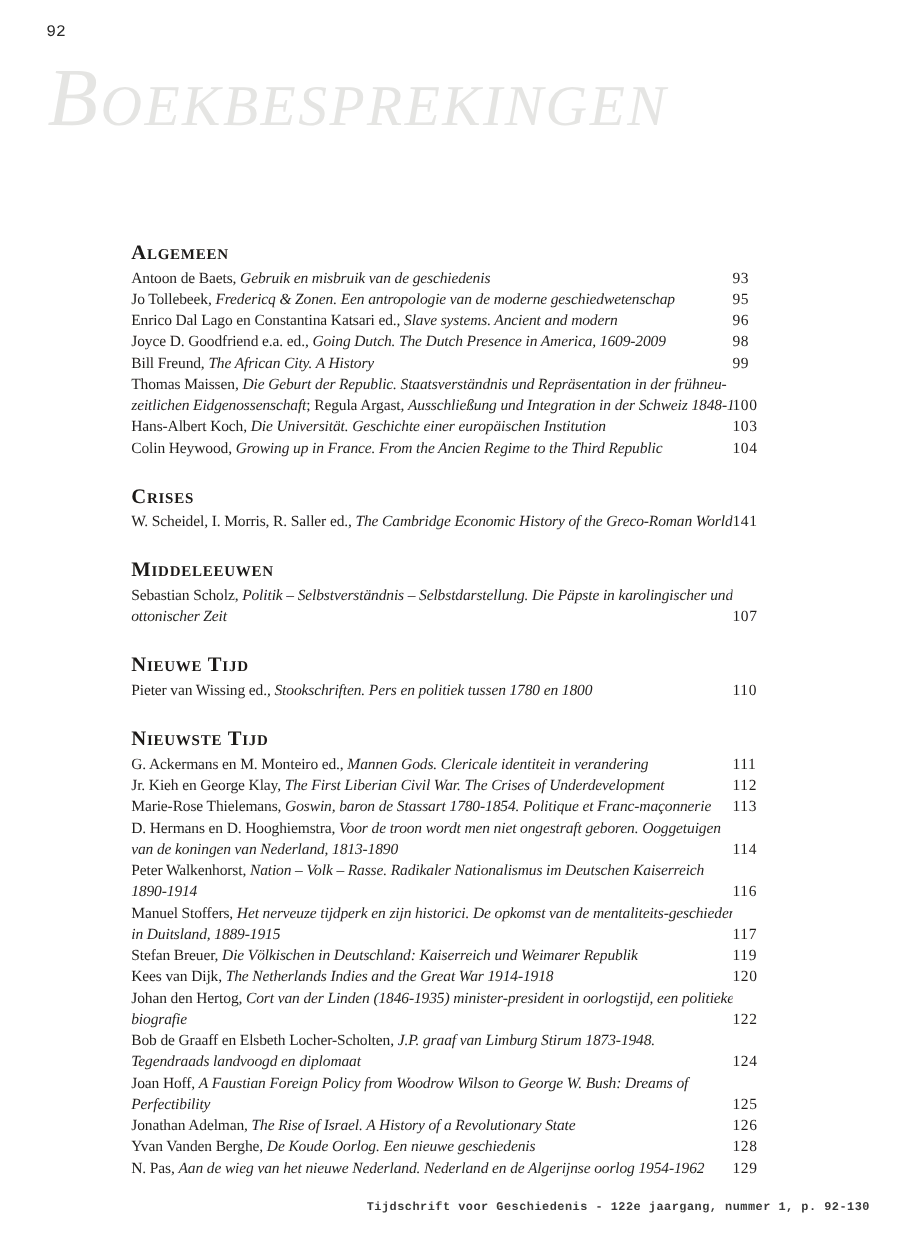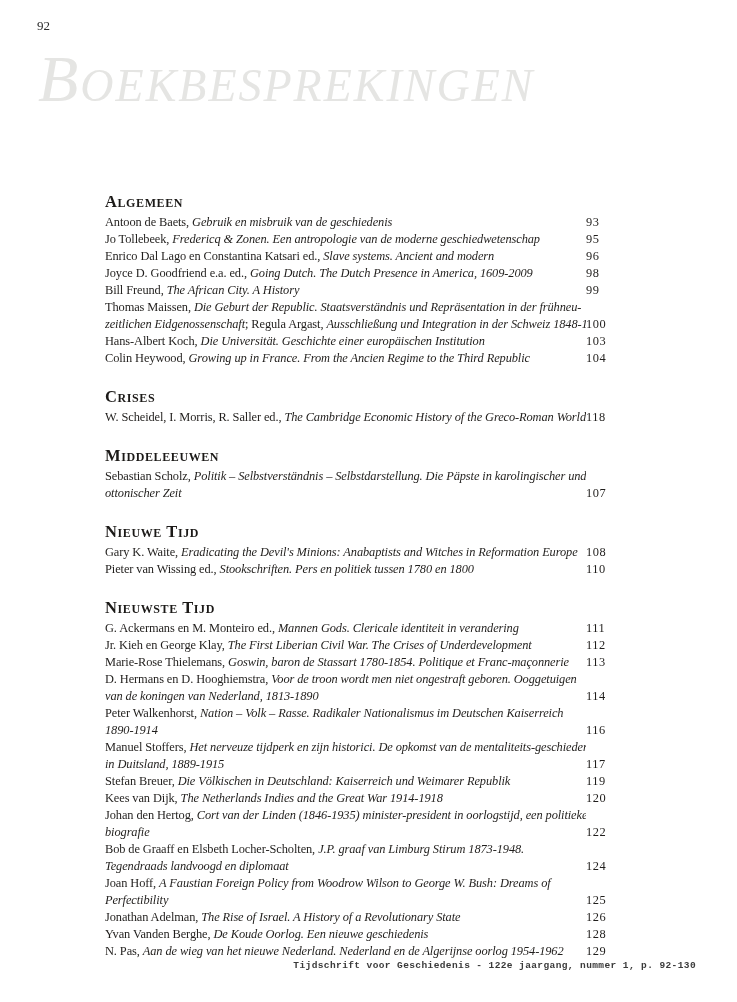--- a/index.html
+++ b/index.html
@@ -6,21 +6,21 @@
   html, body { background: #ffffff; }
   body {
     width: 737px; height: 1002px;
     position: relative;
     overflow: hidden;
     font-family: "Liberation Serif", serif;
     color: #201e1c;
   }
   .folio {
     position: absolute; left: 37px; top: 18px;
-    font-size: 13px; color: #2a2a2a;
+    font-size: 13px; color: #2a2a2a; font-family: Liberation Mono, monospace;
   }
   .main-title {
     position: absolute; left: 38px; top: 48px;
     font-family: "Liberation Serif", serif;
     font-weight: normal;
     font-variant: small-caps;
     font-size: 66px; line-height: 62px;
     letter-spacing: 2px;
     color: #e5e5e3;
     white-space: nowrap;
@@ -108,41 +108,37 @@
       </div>
       <div class="row">
         <span class="row-text"><span>Colin Heywood, </span><em>Growing up in France. From the Ancien Regime to the Third Republic</em></span>
         <span class="row-page">104</span>
       </div>
     </section>
     <section>
       <h2 class="sec-heading">Crises</h2>
       <div class="row">
         <span class="row-text"><span>W. Scheidel, I. Morris, R. Saller ed., </span><em>The Cambridge Economic History of the Greco-Roman World</em></span>
-        <span class="row-page">118</span>
+        <span class="row-page">141</span>
       </div>
     </section>
     <section>
       <h2 class="sec-heading">Middeleeuwen</h2>
       <div class="row">
         <span class="row-text"><span>Sebastian Scholz, </span><em>Politik – Selbstverständnis – Selbstdarstellung. Die Päpste in karolingischer und</em></span>
         <span class="row-page"></span>
       </div>
       <div class="row">
         <span class="row-text"><em>ottonischer Zeit</em></span>
         <span class="row-page">107</span>
       </div>
     </section>
     <section>
       <h2 class="sec-heading">Nieuwe Tijd</h2>
       <div class="row">
-        <span class="row-text"><span>Gary K. Waite, </span><em>Eradicating the Devil's Minions: Anabaptists and Witches in Reformation Europe</em></span>
-        <span class="row-page">108</span>
-      </div>
-      <div class="row">
         <span class="row-text"><span>Pieter van Wissing ed., </span><em>Stookschriften. Pers en politiek tussen 1780 en 1800</em></span>
         <span class="row-page">110</span>
       </div>
     </section>
     <section>
       <h2 class="sec-heading">Nieuwste Tijd</h2>
       <div class="row">
         <span class="row-text"><span>G. Ackermans en M. Monteiro ed., </span><em>Mannen Gods. Clericale identiteit in verandering</em></span>
         <span class="row-page">111</span>
       </div>

